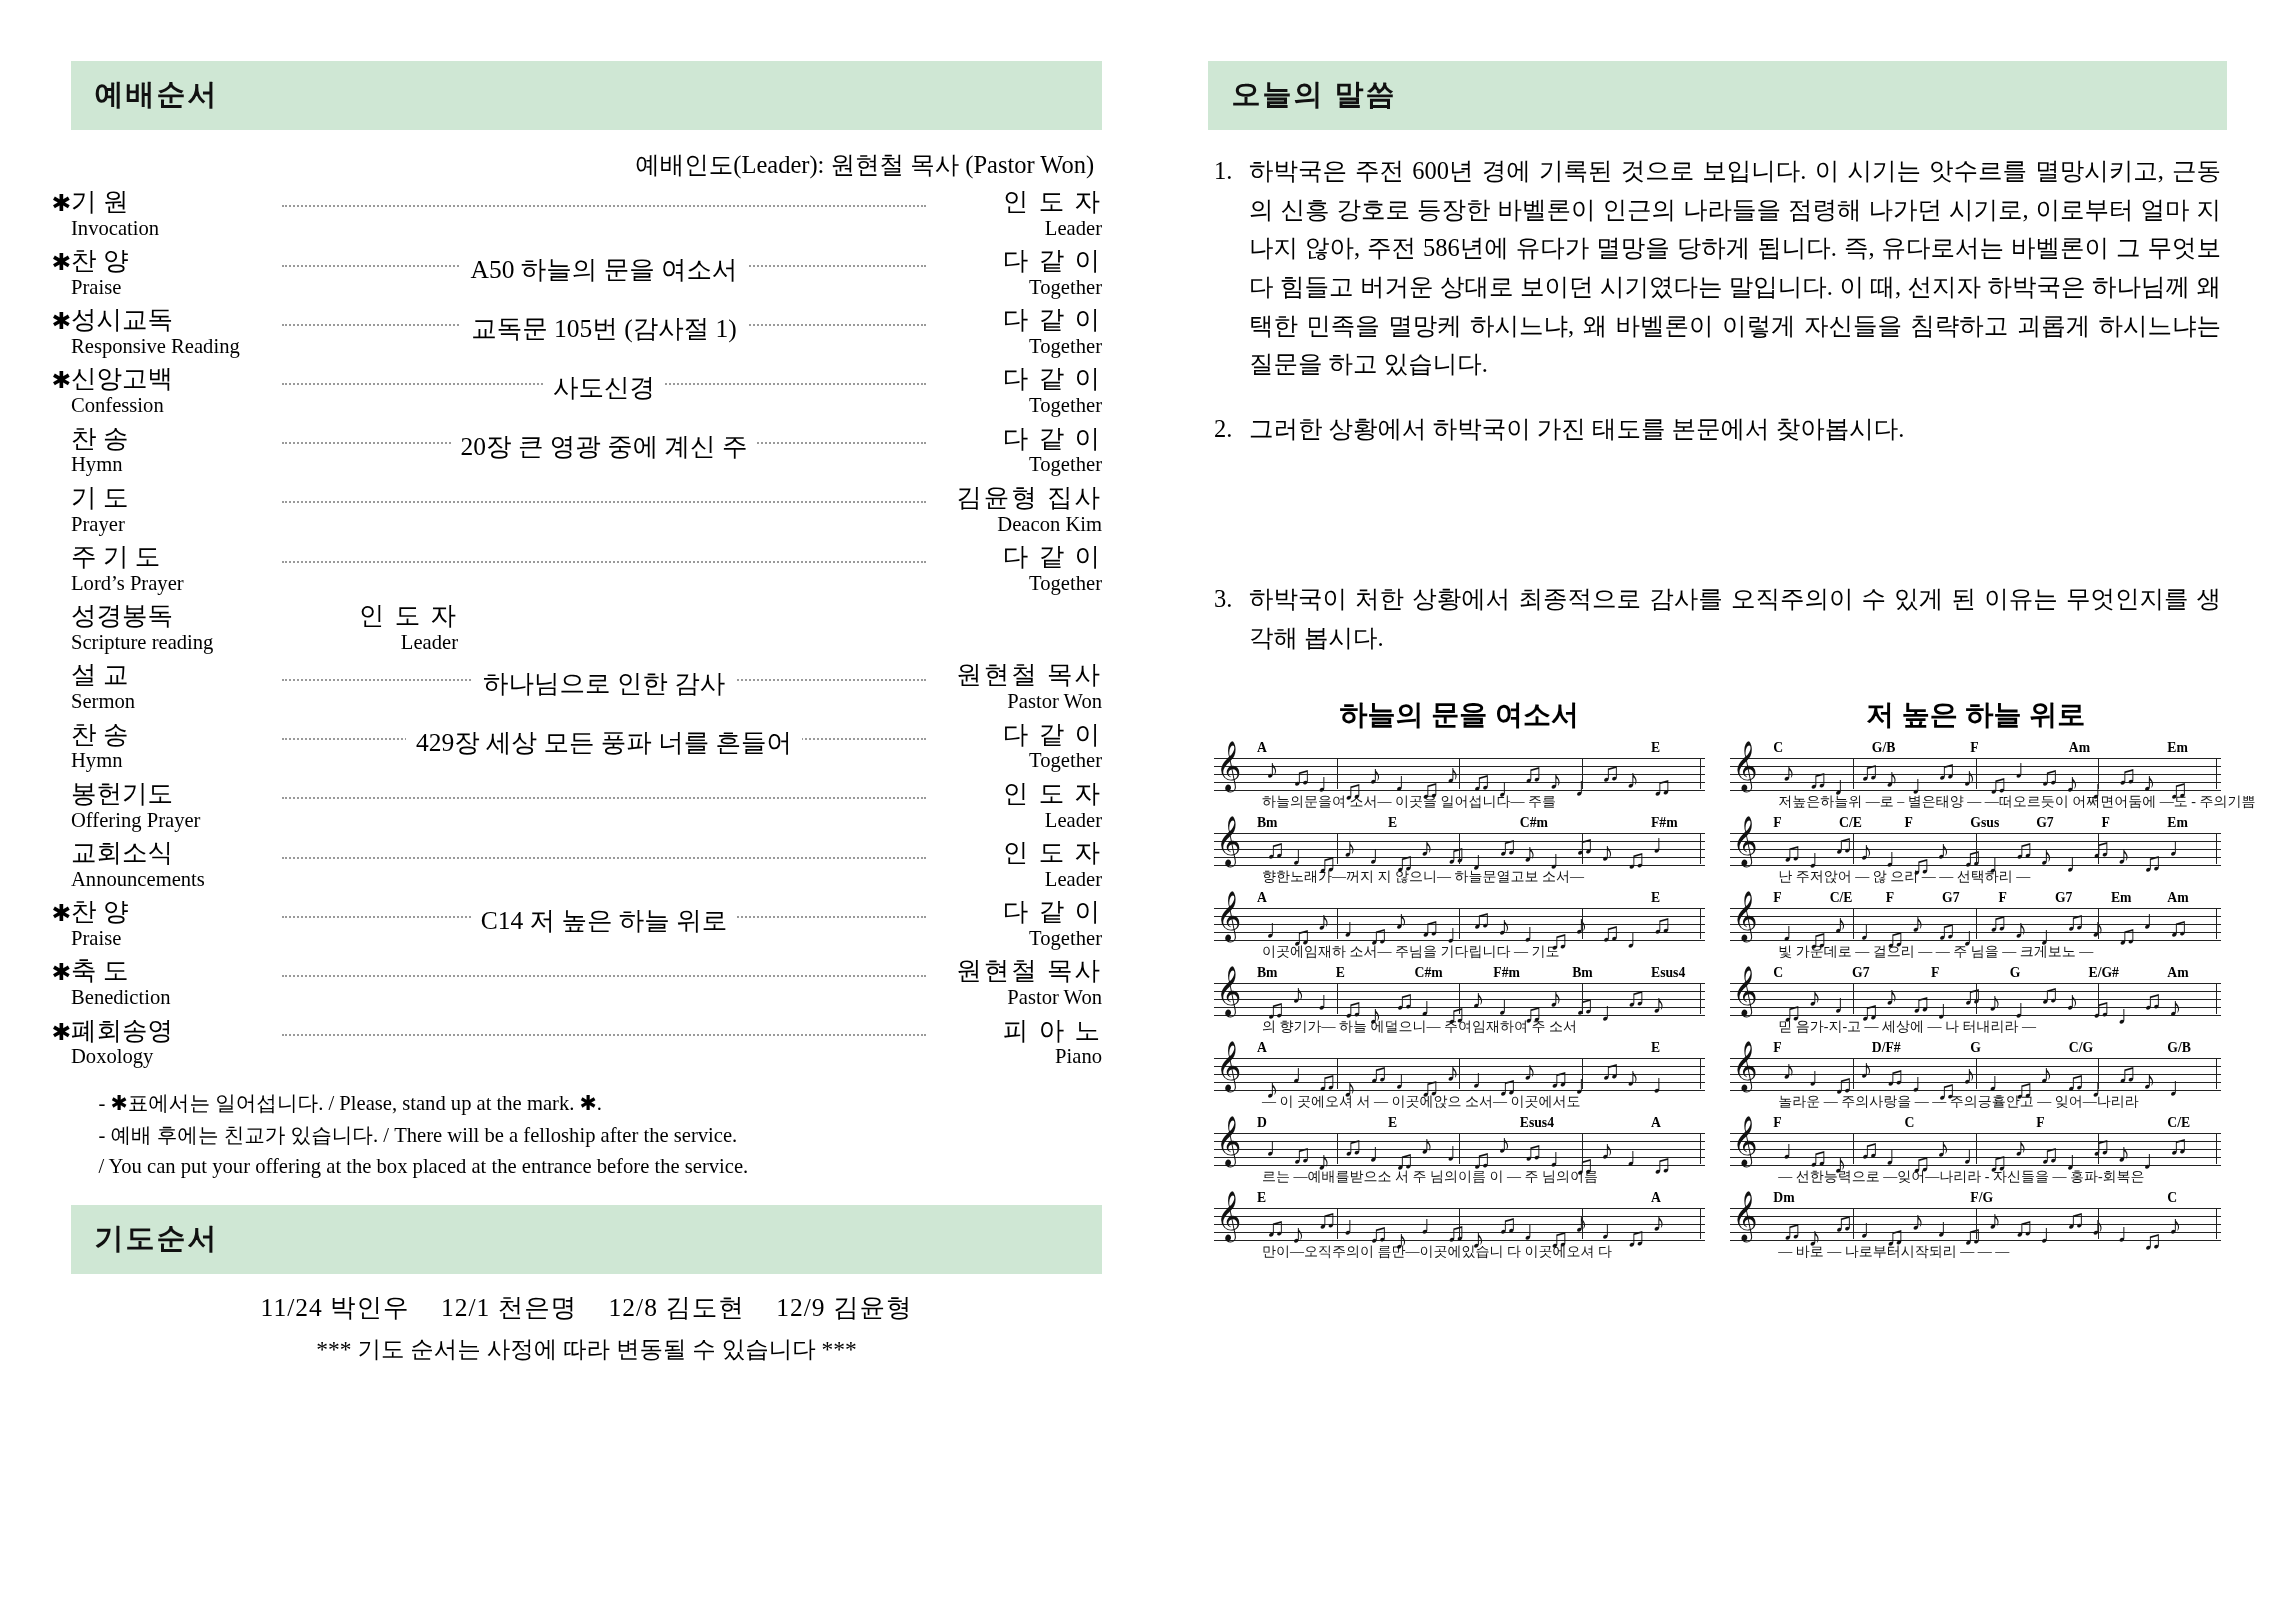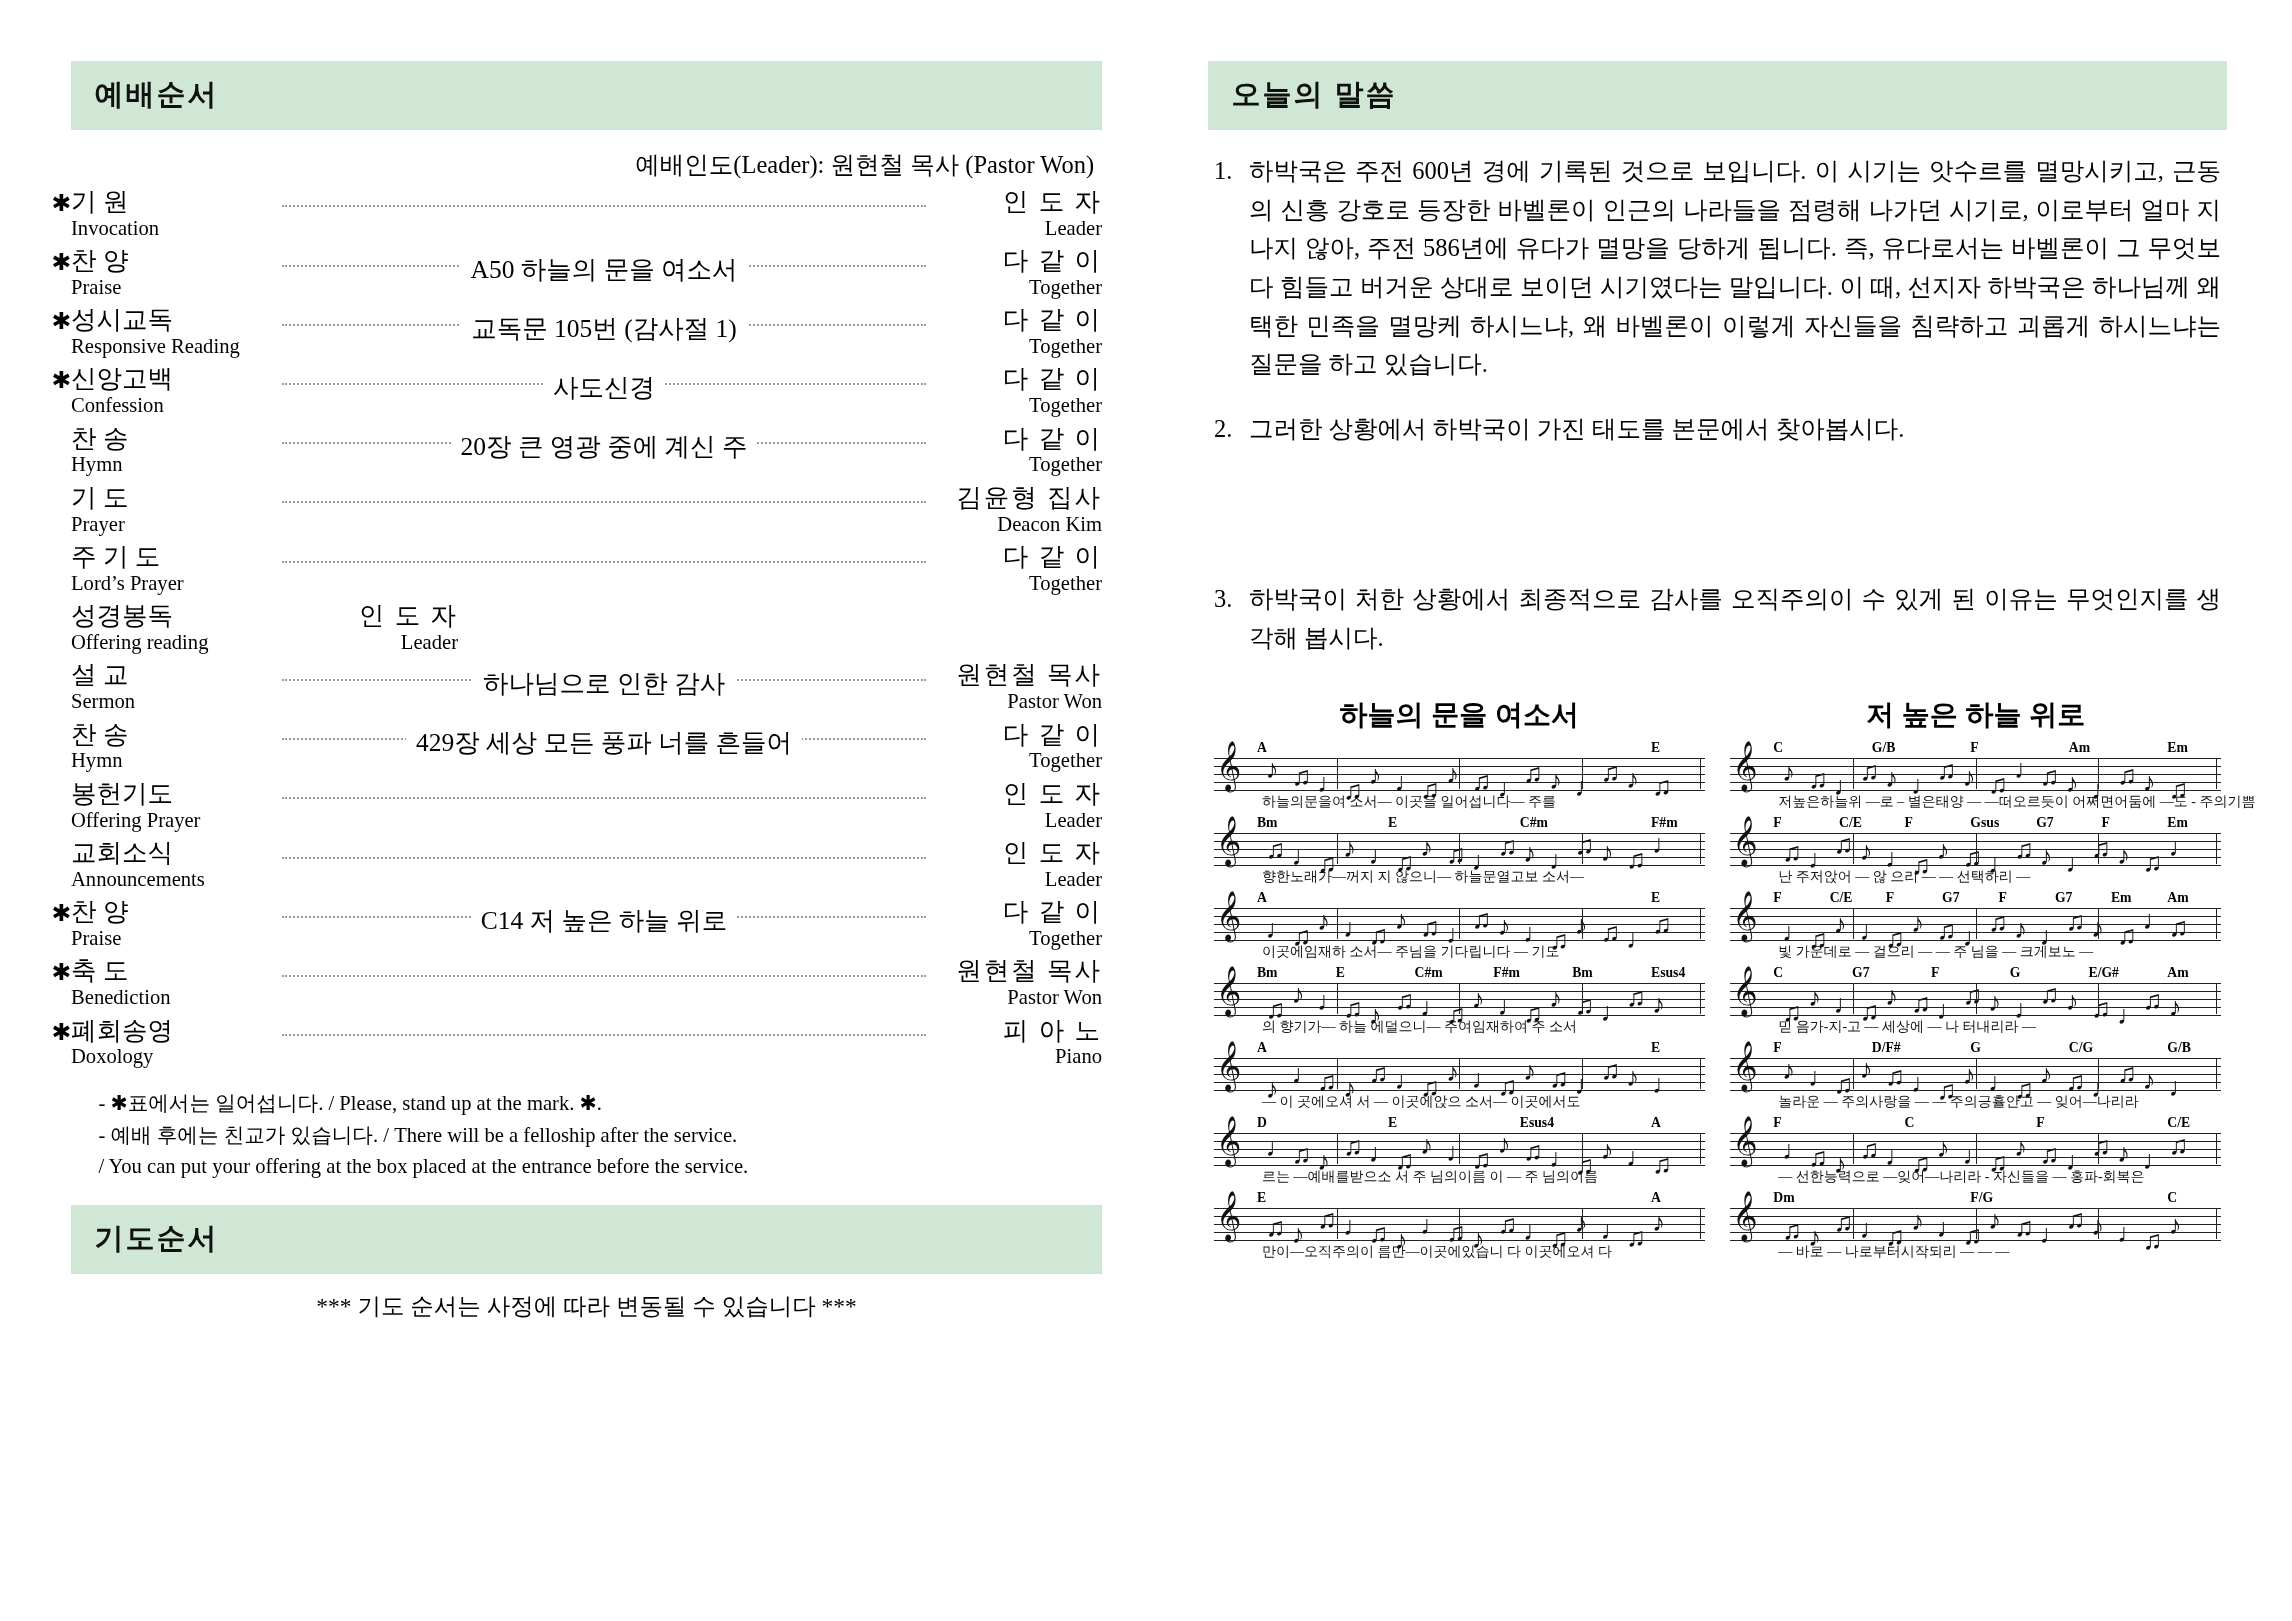--- a/index.html
+++ b/index.html
@@ -327,21 +327,21 @@
             <span class="dots"></span>
           </div>
           <div class="cell-right">
             <div class="kr">다 같 이</div>
             <div class="en">Together</div>
           </div>
         </div>
         <div class="row">
           <div class="cell-left">
             <div class="kr">성경봉독</div>
-            <div class="en">Offering reading</div>
+            <div class="en">Scripture reading</div>
           </div>
           <div class="cell-right">
             <div class="kr">인 도 자</div>
             <div class="en">Leader</div>
           </div>
         </div>
         <div class="row">
           <div class="cell-left">
             <div class="kr">설     교</div>
             <div class="en">Sermon</div>
@@ -432,20 +432,21 @@
       </div>
 
     <div class="notes" id="notes-list">
         <div>-  ✱표에서는 일어섭니다. / Please, stand up at the mark.  ✱.</div>
         <div>-  예배 후에는 친교가 있습니다. / There will be a felloship after the service.</div>
         <div>   / You can put your offering at the box placed at the entrance before the service.</div>
       </div>
 
     <div class="bar prayer-bar">기도순서</div>
     <div class="prayer-body">
+      <div class="prayer-names" id="prayer-names"><span>11/24 박인우</span><span>12/1 천은명</span><span>12/8 김도현</span><span>12/9 김윤형</span></div>
       <div class="prayer-note">*** 기도 순서는 사정에 따라 변동될 수 있습니다 ***</div>
     </div>
   </div>
 
   <div class="right-col">
 
     <div class="bar">오늘의  말씀</div>
 
     <div class="sermon-body" id="question-list">
         <div class="q-item">

